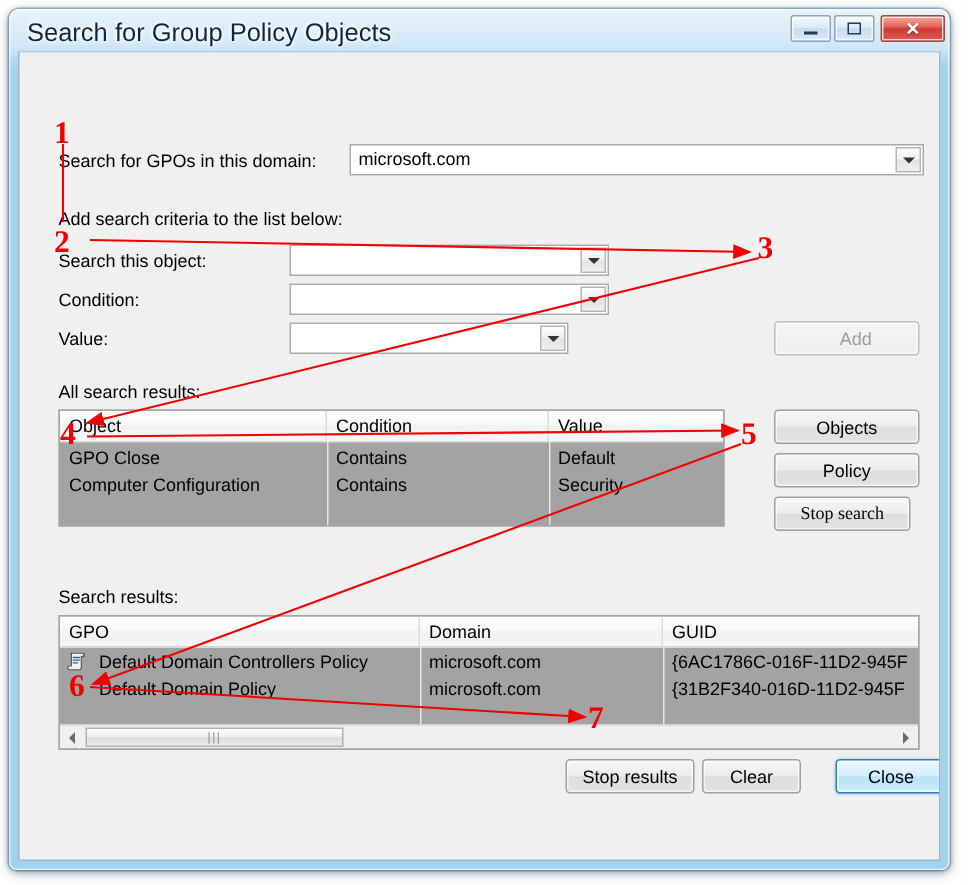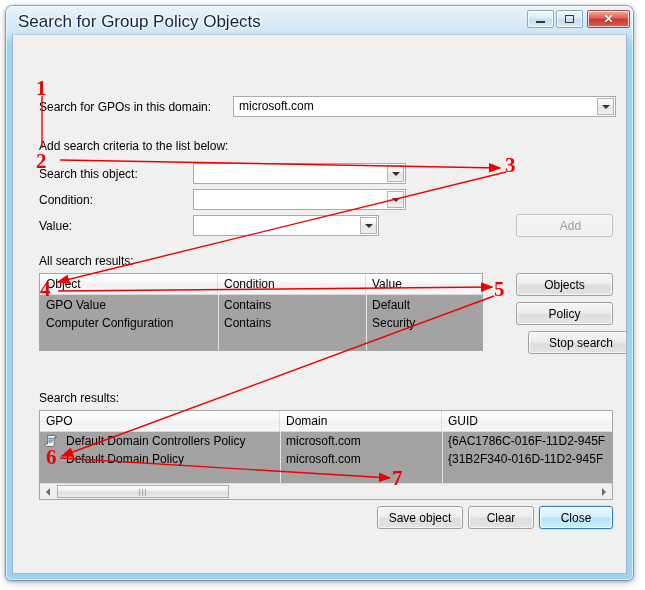--- a/index.html
+++ b/index.html
@@ -153,20 +153,21 @@
   }
   .btn.disabled {
     color: #9d9d9d;
     background: linear-gradient(to bottom, #f4f4f4 0%, #efefef 100%);
     border-color: #bdbdbd;
   }
   .btn.default {
     border: 1px solid #2f7bb5;
     background: linear-gradient(to bottom, #eaf6fd 0%, #d7effc 48%, #b6e2f9 52%, #cdeefc 100%);
     box-shadow: inset 0 0 0 1px rgba(255,255,255,.8), 0 0 2px rgba(60,150,210,.5);
+    margin-left: 18px;
   }
 
   
   .listview {
     position: absolute;
     background: #a3a3a3;
     border: 1px solid #a6a6a6;
     box-sizing: border-box;
     overflow: hidden;
   }
@@ -359,34 +360,34 @@
     <div class="listview" style="left:26px; top:238px; width:444px; height:78px;">
       <div class="lv-header">
         <div class="lv-hcell" style="left:0; width:178px;">Object</div>
         <div class="lv-hcell" style="left:178px; width:148px;">Condition</div>
         <div class="lv-hcell" style="left:326px; width:116px; border-right:none;">Value</div>
       </div>
       <div class="col-sep" style="left:178px; height:56px;"></div>
       <div class="col-sep" style="left:326px; height:56px;"></div>
 
       <div class="lv-row" style="top:22px;">
-        <div class="lv-cell" style="left:0; width:178px;">GPO Value</div>
+        <div class="lv-cell" style="left:0; width:178px;">GPO Close</div>
         <div class="lv-cell" style="left:178px; width:148px;">Contains</div>
         <div class="lv-cell" style="left:326px; width:116px;">Default</div>
       </div>
       <div class="lv-row" style="top:40px;">
         <div class="lv-cell" style="left:0; width:178px;">Computer Configuration</div>
         <div class="lv-cell" style="left:178px; width:148px;">Contains</div>
         <div class="lv-cell" style="left:326px; width:116px;">Security</div>
       </div>
     </div>
 
     <div class="btn" style="left:503px; top:238px; width:97px;">Objects</div>
     <div class="btn" style="left:503px; top:267px; width:97px;">Policy</div>
-    <div class="btn" style="left:515px; top:296px; width:106px;">Stop search</div>
+    <div class="btn" style="left:503px; top:296px; width:91px;font-family:Liberation Serif, serif;">Stop search</div>
 
     <div class="lbl" style="left:26px; top:356px;">Search results:</div>
 
     <div class="listview" style="left:26px; top:375px; width:574px; height:90px;">
       <div class="lv-header">
         <div class="lv-hcell" style="left:0; width:240px;">GPO</div>
         <div class="lv-hcell" style="left:240px; width:162px;">Domain</div>
         <div class="lv-hcell" style="left:402px; width:170px; border-right:none;">GUID</div>
       </div>
       <div class="col-sep" style="left:240px; height:52px;"></div>
@@ -422,21 +423,21 @@
         <div class="sb-arrow" style="left:0;">
             <div class="tri-left"></div>
           </div>
         <div id="sb-thumb">|||</div>
         <div class="sb-arrow" style="right:0;">
             <div class="tri-right"></div>
           </div>
       </div>
     </div>
 
-    <div class="btn" style="left:364px; top:471px; width:86px;">Save object</div>
+    <div class="btn" style="left:364px; top:471px; width:86px;">Stop results</div>
     <div class="btn" style="left:455px; top:471px; width:66px;">Clear</div>
     <div class="btn default" style="left:526px; top:471px; width:74px;">Close</div>
 
 
   </div>
 </div>
 
 <svg id="annotations">
   <defs>
     <marker id="arrowhead" markerWidth="9" markerHeight="7" refX="8" refY="3.5" orient="auto">

